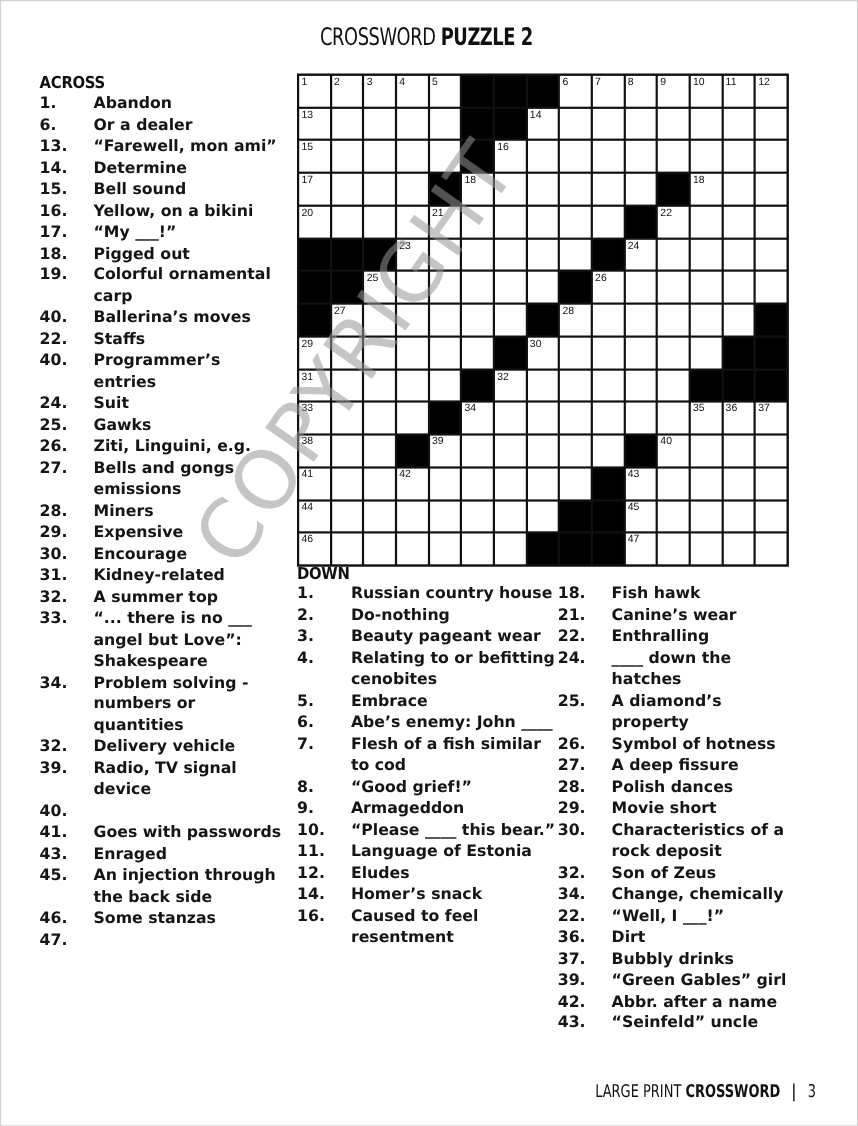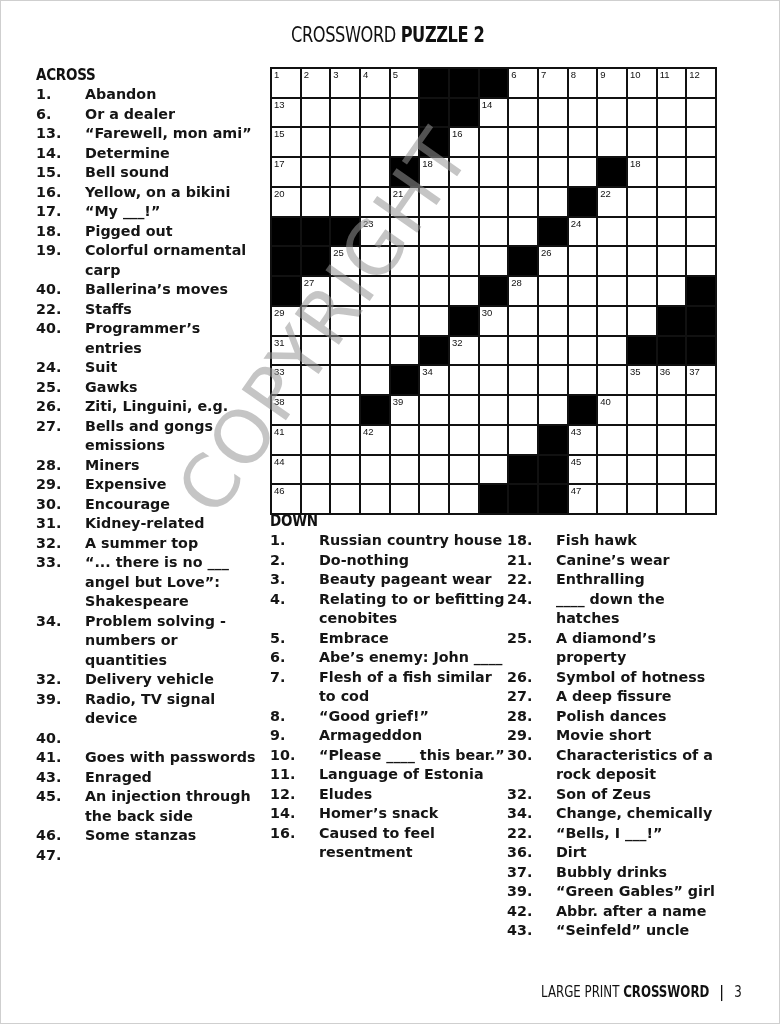--- a/index.html
+++ b/index.html
@@ -606,21 +606,21 @@
         <div class="clue">
           <span class="num">32.</span>
           <span class="txt">Son of Zeus</span>
         </div>
         <div class="clue">
           <span class="num">34.</span>
           <span class="txt">Change, chemically</span>
         </div>
         <div class="clue">
           <span class="num">22.</span>
-          <span class="txt">“Bells, I ___!”</span>
+          <span class="txt">“Well, I ___!”</span>
         </div>
         <div class="clue">
           <span class="num">36.</span>
           <span class="txt">Dirt</span>
         </div>
         <div class="clue">
           <span class="num">37.</span>
           <span class="txt">Bubbly drinks</span>
         </div>
         <div class="clue">

